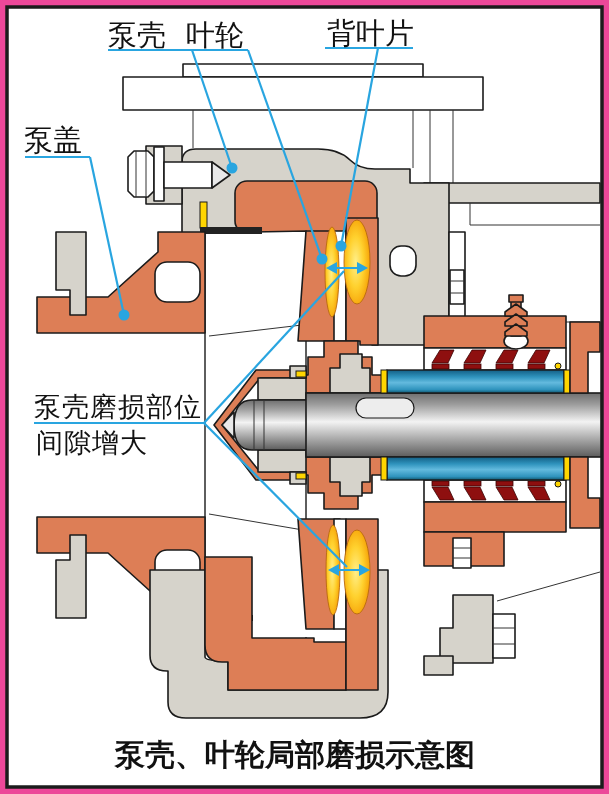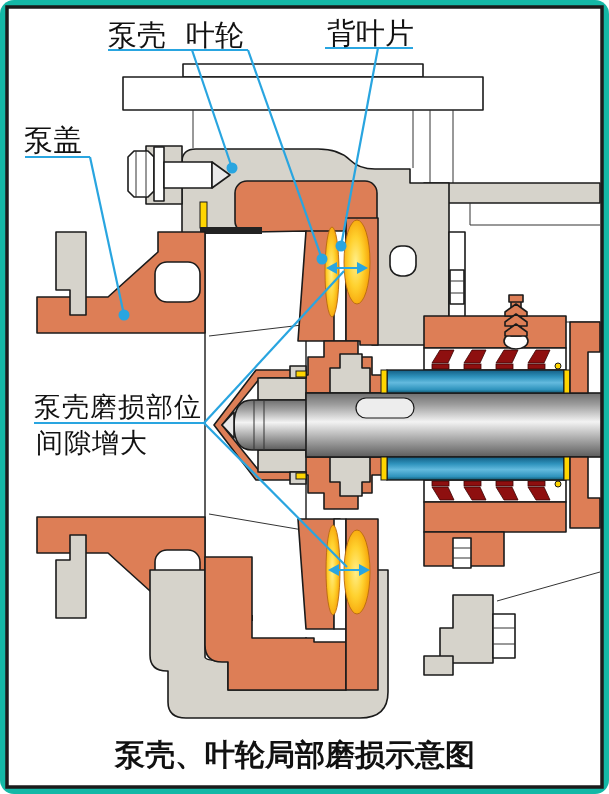--- a/index.html
+++ b/index.html
@@ -1,17 +1,17 @@
 <!DOCTYPE html>
 <html style="--casing-salmon: #dd7e56; --metal-gray: #d6d3cb; --leader-blue: #29a5e0; --bearing-blue: #2f93bd; --seal-red: #8e0f0f; --gasket-yellow: #ffd500; --wear-highlight: #f59a00; --ink: #1b1b1b;"><head>
 <meta charset="utf-8">
 <style>
   html,body{margin:0;padding:0;background:#fff;}
-  #stage{position:relative;width:609px;height:794px;background:#14b8a6;overflow:hidden;
-         font-family:"DejaVu Sans",sans-serif;border-radius:14px;}
+  #stage{position:relative;width:609px;height:794px;background:#ec4899;overflow:hidden;
+         font-family:"DejaVu Sans",sans-serif;}
   svg{display:block;}
   .part{stroke:var(--ink,#1b1b1b);stroke-width:1.6;stroke-linejoin:round;}
   .salmon{fill:var(--casing-salmon,#dd7e56);}
   .gray{fill:var(--metal-gray,#d6d3cb);}
   .white{fill:#ffffff;}
   .yellow{fill:var(--gasket-yellow,#ffd500);stroke:var(--ink,#1b1b1b);stroke-width:1;}
   .red{fill:var(--seal-red,#8e0f0f);stroke:#3a0404;stroke-width:0.8;}
   .thin{stroke:#333;stroke-width:1;fill:none;}
   .leader{stroke:var(--leader-blue,#29a5e0);stroke-width:2.2;fill:none;}
   .ldot{fill:var(--leader-blue,#29a5e0);stroke:none;}

